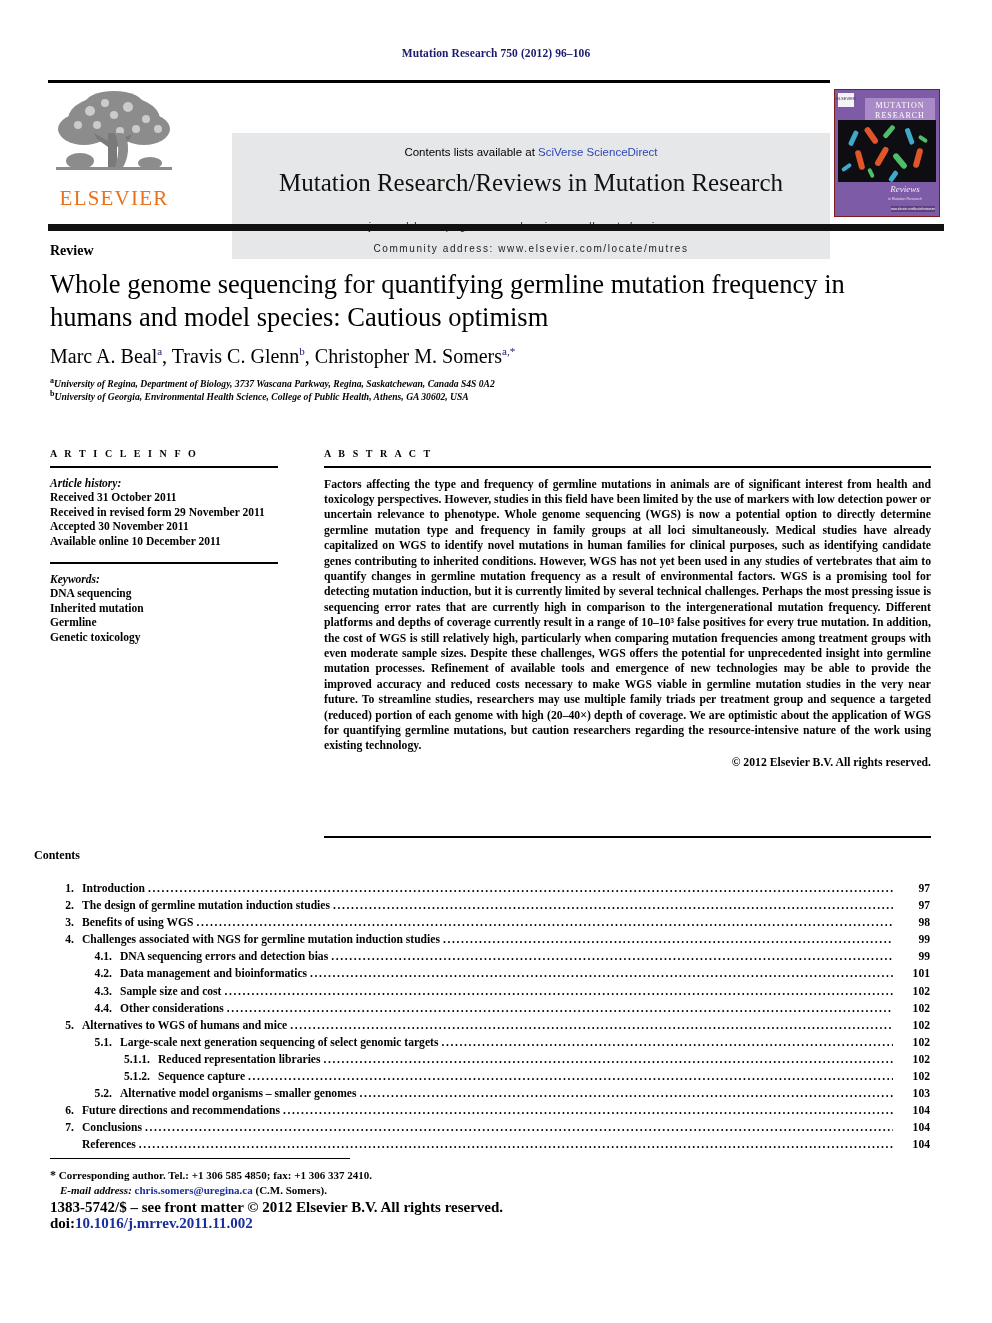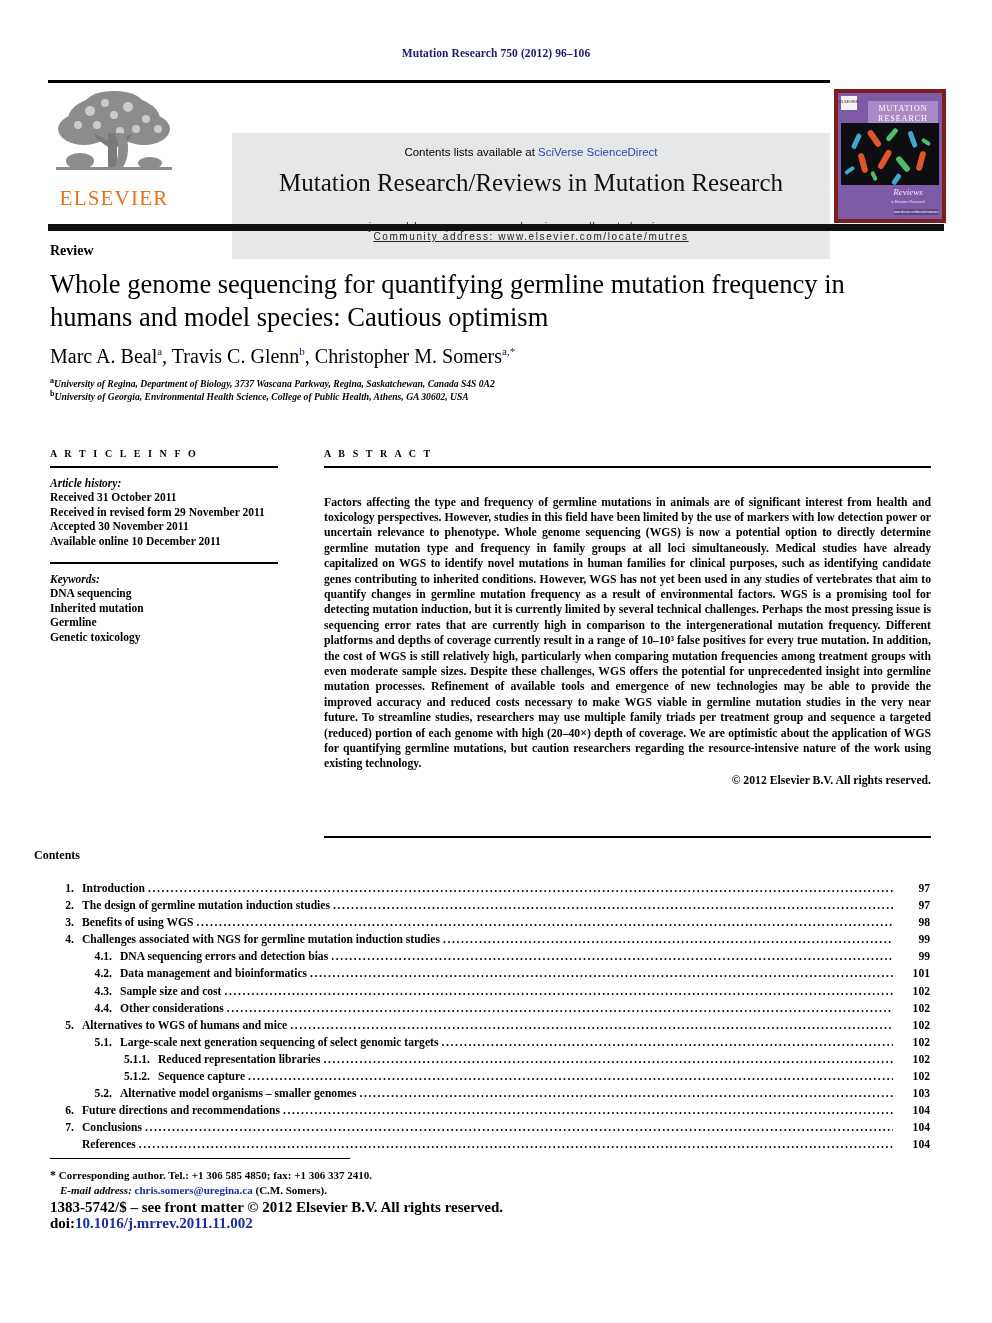--- a/index.html
+++ b/index.html
@@ -103,28 +103,28 @@
     position: absolute;
     left: 0;
     width: 598px;
     text-align: center;
     font-family: "Liberation Sans", sans-serif;
     font-size: 10px;
     letter-spacing: 1.6px;
     color: #222;
   }
   .homepage-line { top: 88px; }
-  .community-line { top: 98px; text-decoration: underline; }
+  .community-line { top: 110px; }
 
   .journal-cover {
     position: absolute;
     left: 786px; top: 2px;
     width: 104px;
     height: 126px;
-    border: 4px solid #7f1d1d;
+    border: 1px solid #7f1d1d;
     background: #7d5ba6;
     overflow: hidden;
   }
   .masthead-bottom-bar {
     position: absolute;
     left: 0; top: 144px;
     width: 896px;
     height: 7px;
     background: #111;
   }
@@ -199,21 +199,21 @@
   .info-block .lbl {
     font-style: italic;
     font-weight: bold;
   }
   .kw-rule {
     height: 1.5px;
     background: #000;
     margin: 14px 0 0 0;
   }
   .abstract-text {
-    margin-top: 27px;
+    margin-top: 9px;
     font-family: "Liberation Serif", serif;
     font-size: 11.7px;
     line-height: 15.4px;
     font-weight: bold;
     text-align: justify;
   }
   .copyright-line {
     margin-top: 2px;
     text-align: right;
     font-family: "Liberation Serif", serif;

